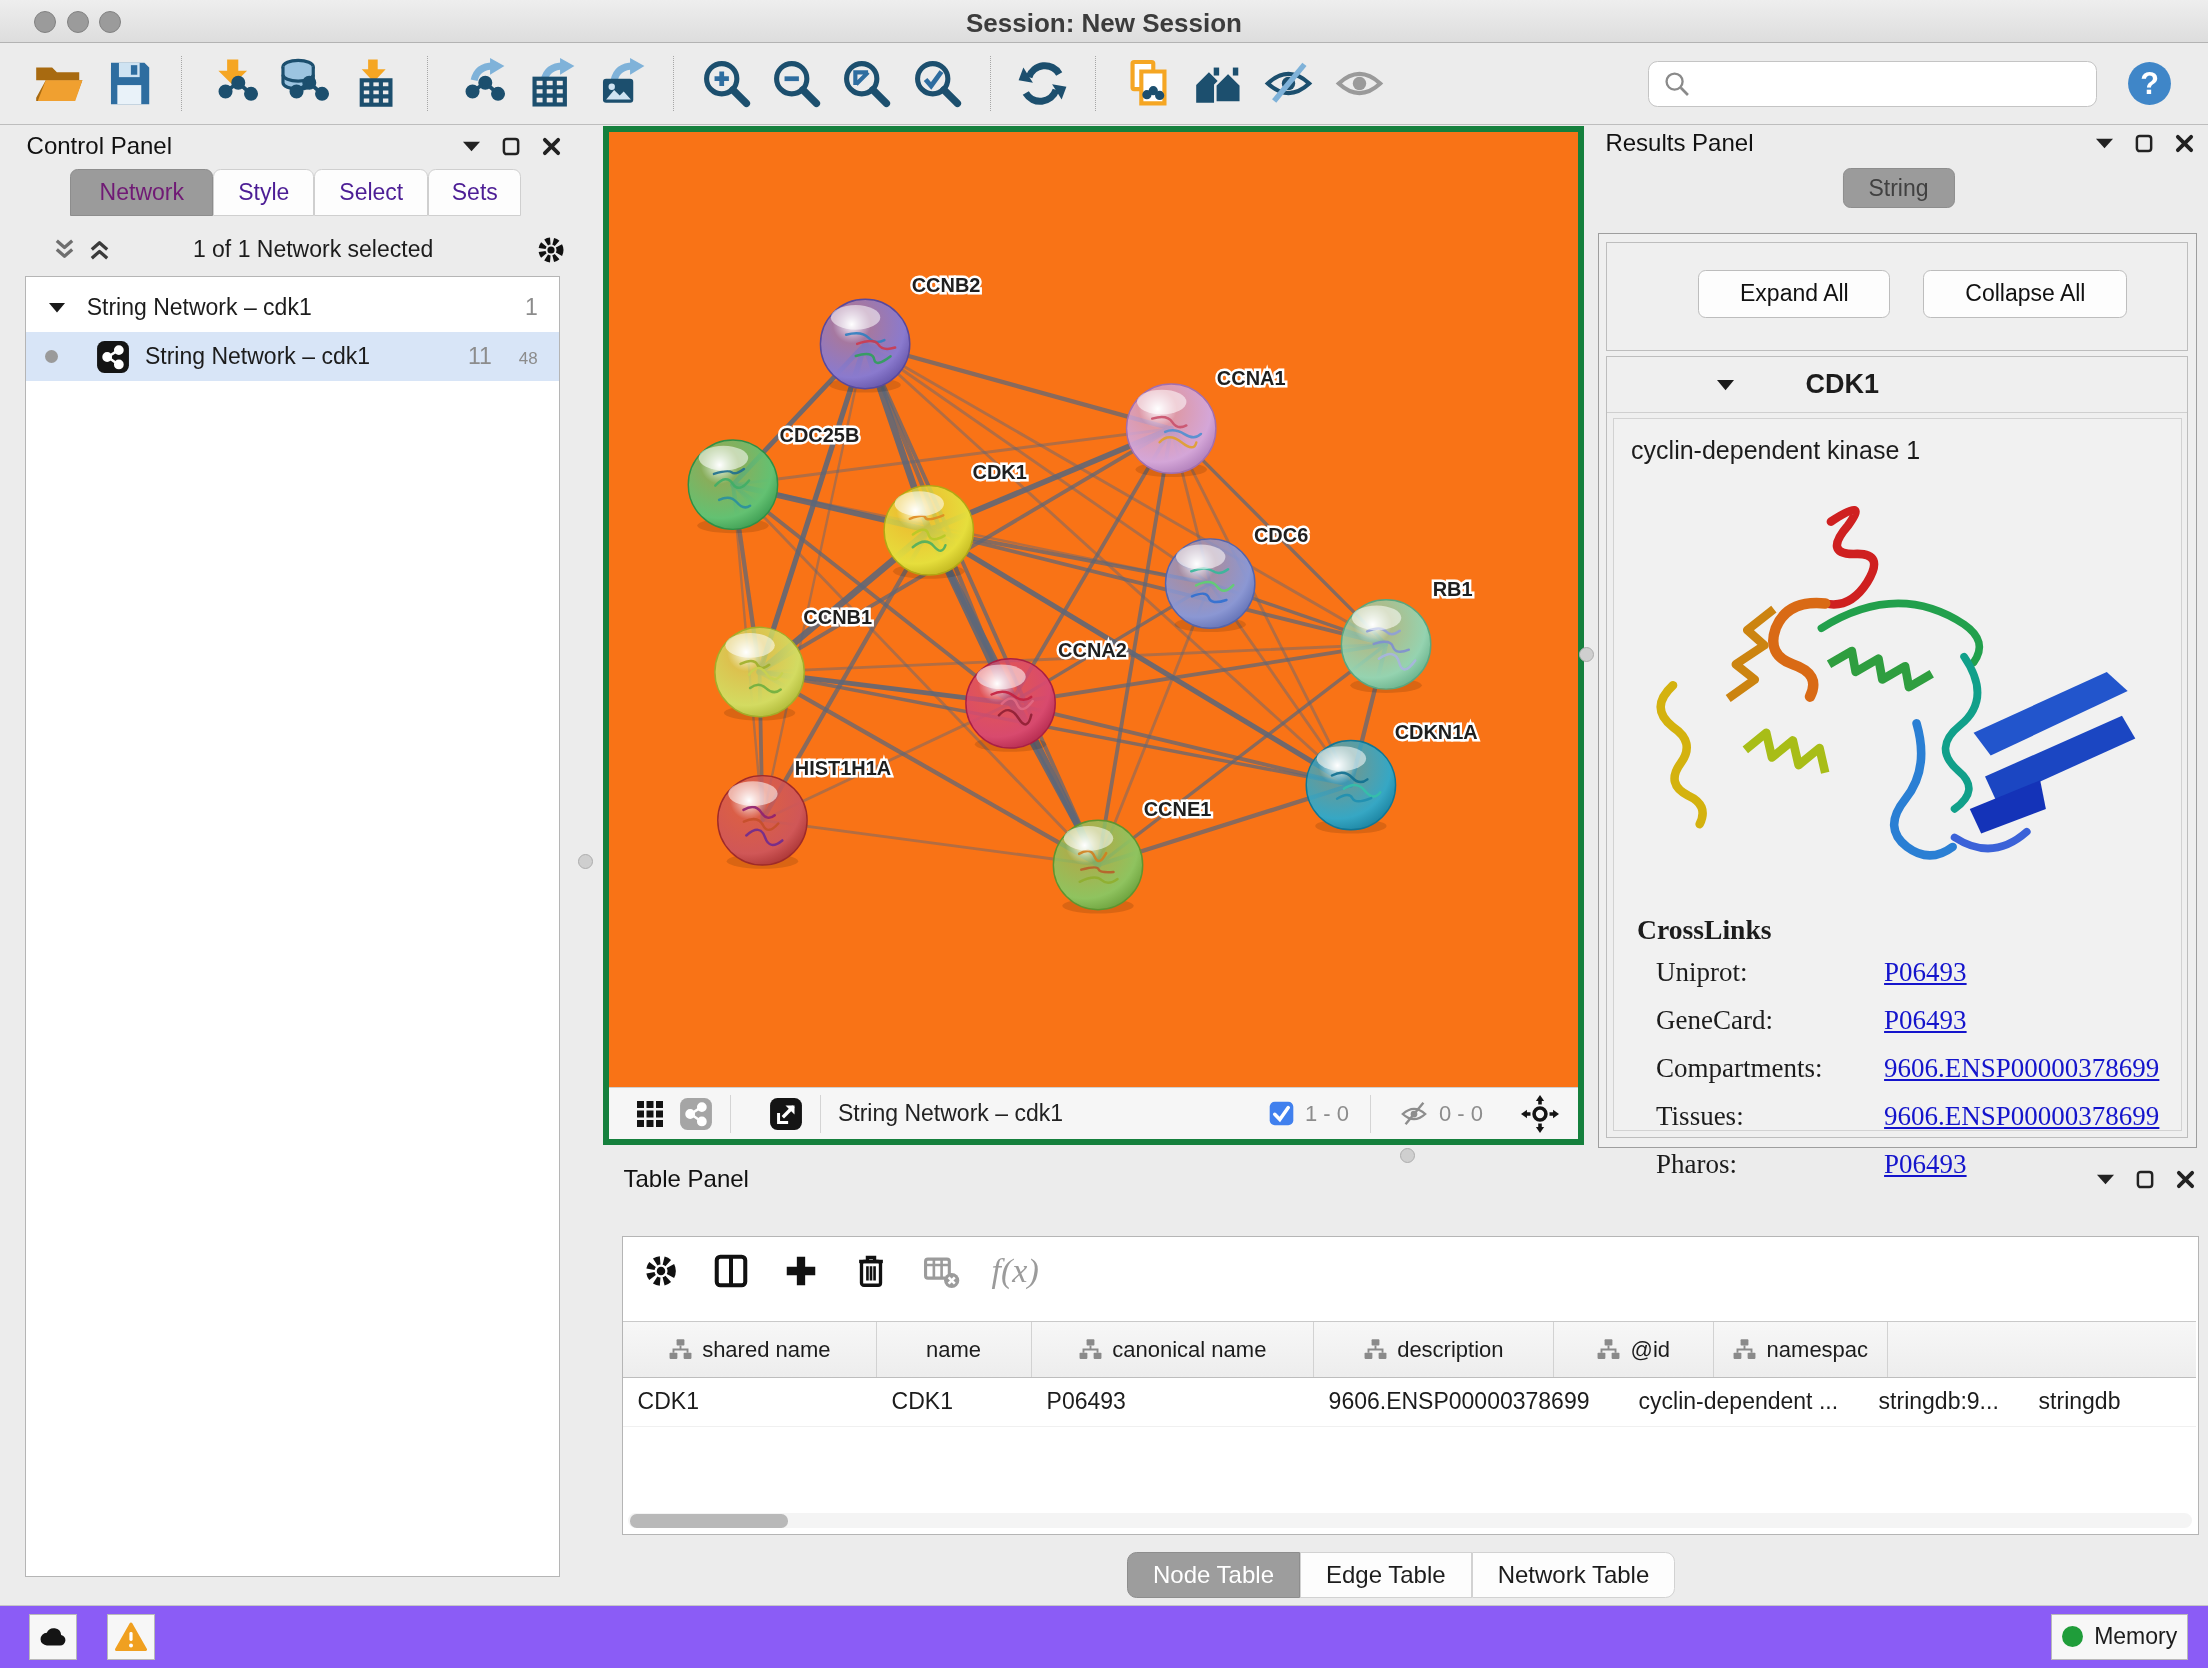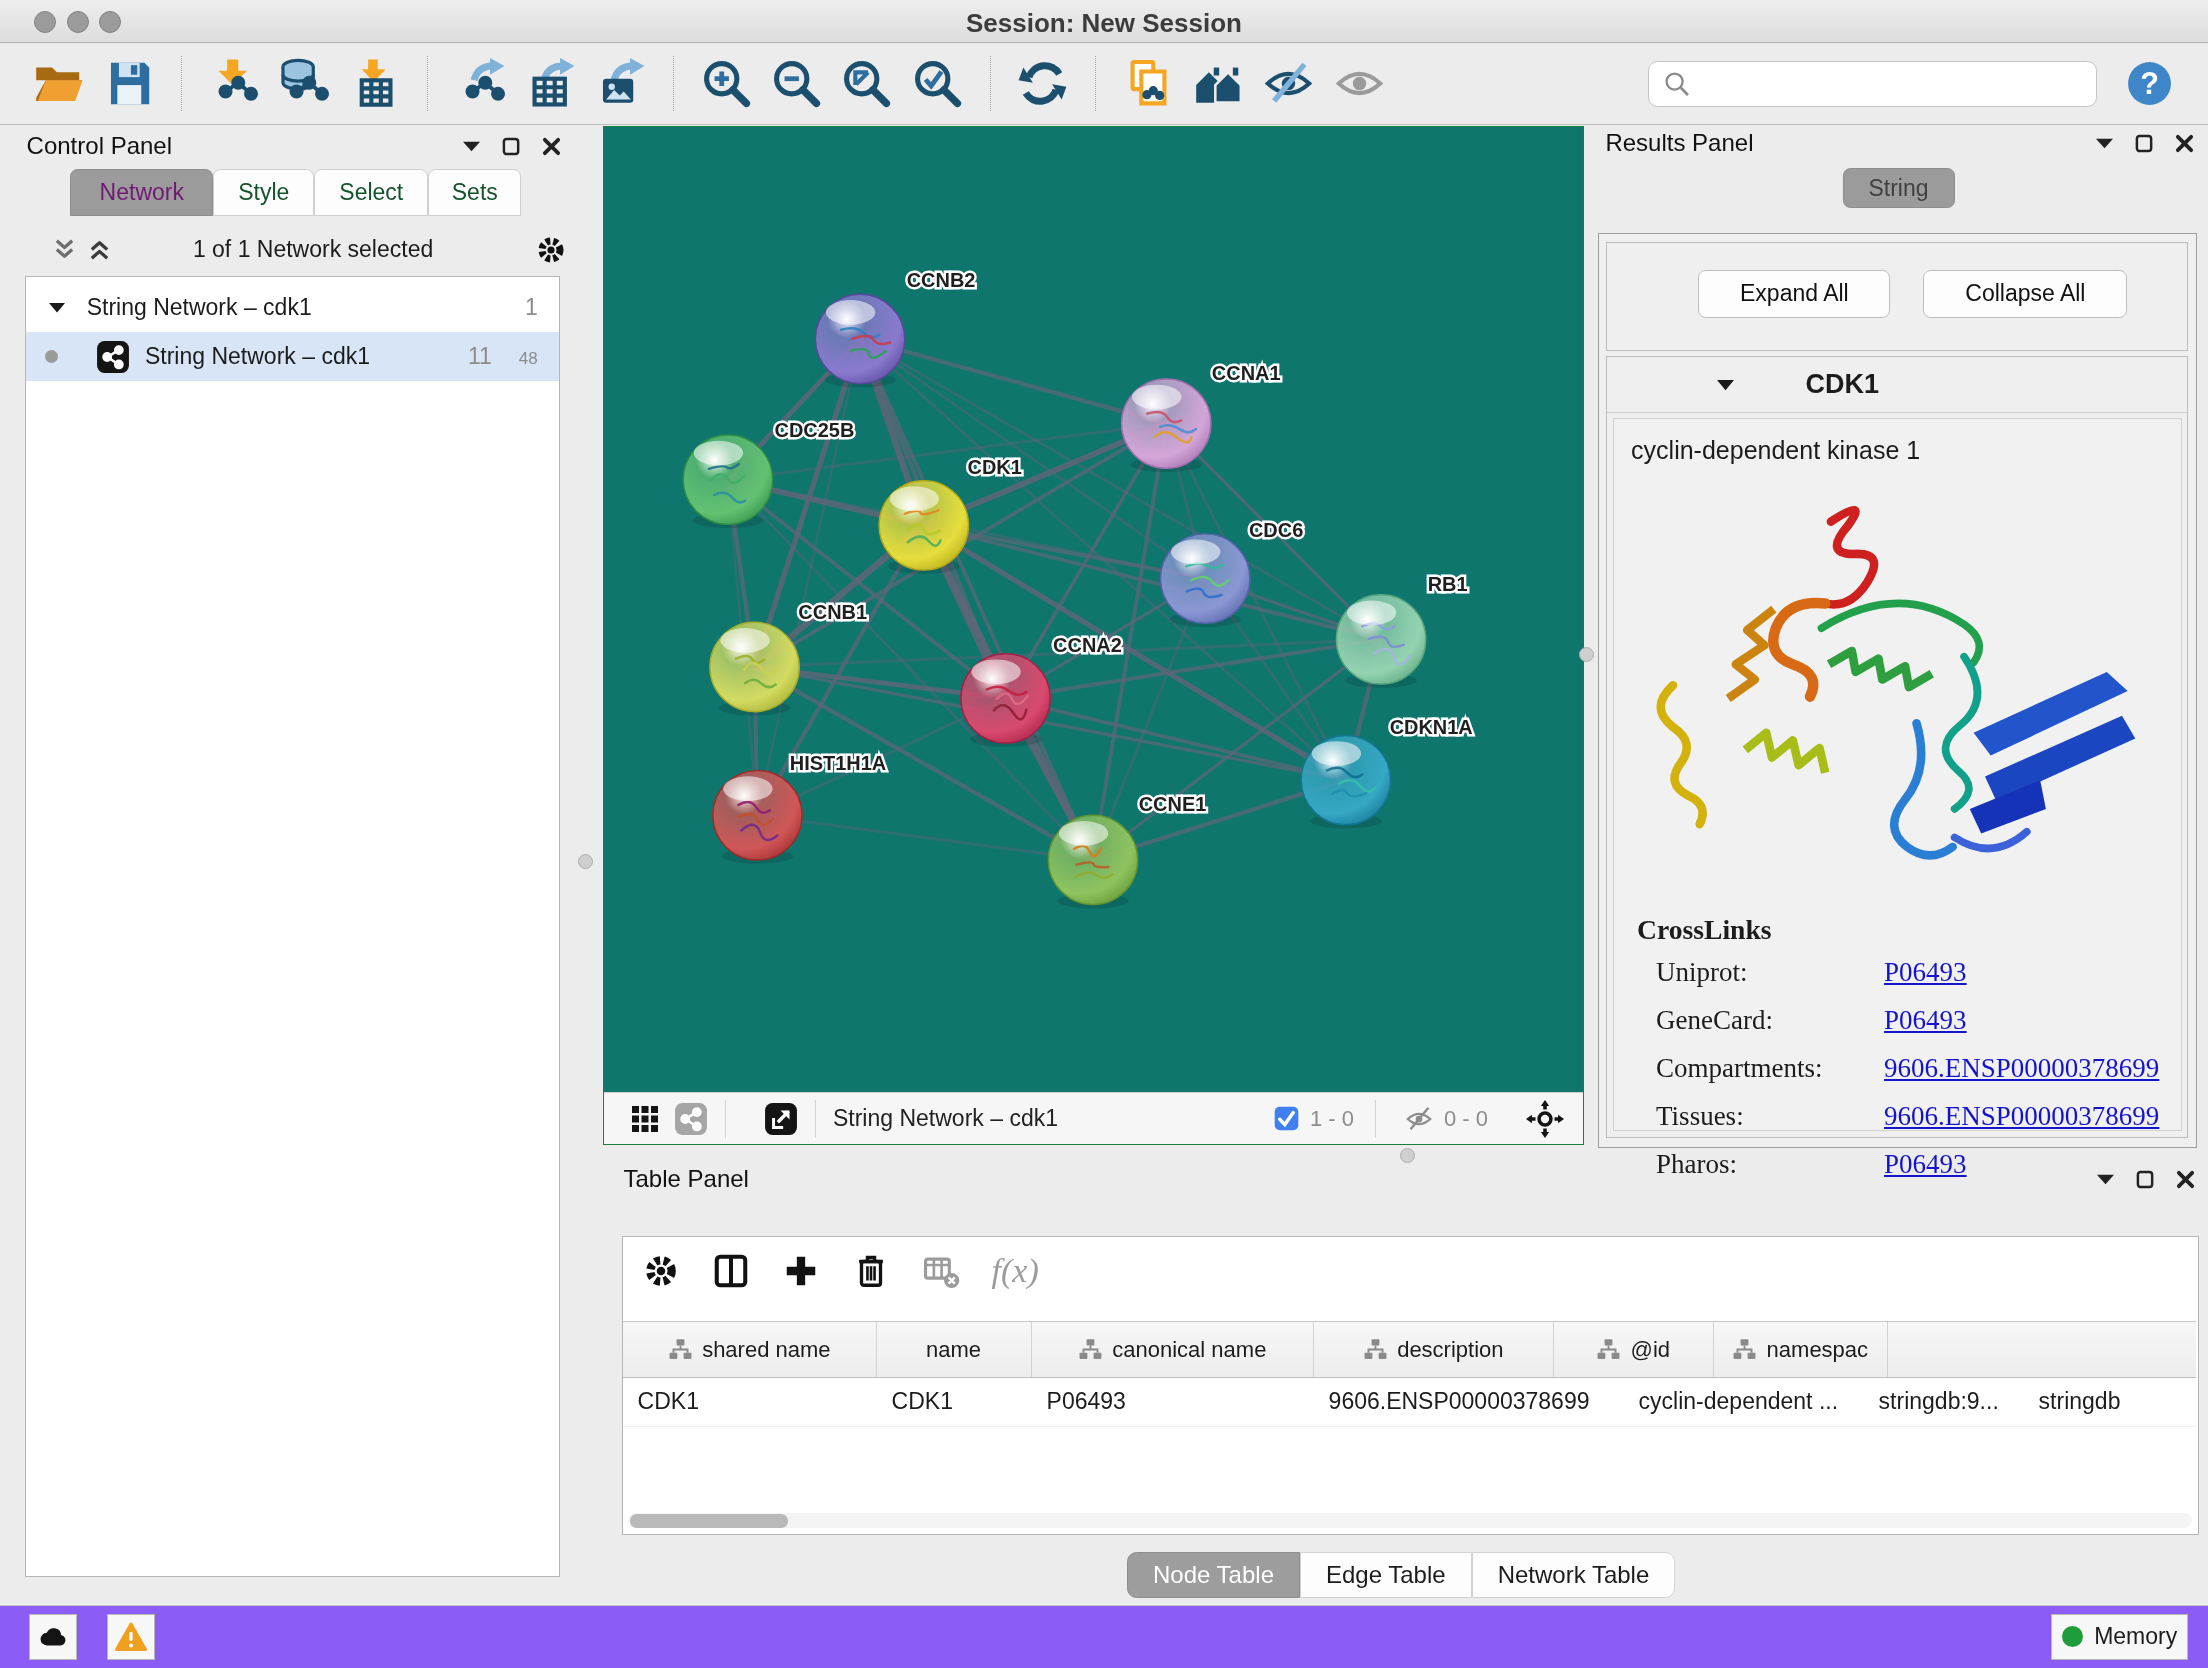--- a/index.html
+++ b/index.html
@@ -21,21 +21,21 @@
   .searchbox{position:relative;width:447px;height:44px;background:#fff;border:1px solid #c4c4c4;
              border-radius:9.5px;margin-left:auto;flex:none;}
   .searchbox input{position:absolute;left:49px;top:3.8px;width:380px;height:32px;border:none;outline:none;
              font-size:23px;background:transparent;}
   
   .phead{display:flex;align-items:center;font-size:24px;color:#111;}
   .phead .sp{flex:1;}
   .hicon{margin-left:21px;display:flex;align-items:center;}
   
   .tabbtn{height:45px;display:flex;align-items:center;justify-content:center;font-size:23px;
-          background:#fdfdfd;border:1px solid #cfcfcf;color:#14532d;}
+          background:#fdfdfd;border:1px solid #cfcfcf;color:#4c1d95;}
   .tabbtn.active{background:#9b9b9b;color:#701a75;border-color:#8d8d8d;}
   .whitebox{background:#fff;border:1px solid #b5b5b5;}
   .graynum{color:#8c8c8c;}
   
   .rbtn{background:#fdfdfd;border:1px solid #bdbdbd;border-radius:7.6px;font-size:23px;
         display:flex;align-items:center;justify-content:center;color:#111;}
   .serif{font-family:"Liberation Serif",serif;}
   a.xlink{color:#1414cc;text-decoration:underline;font-family:"Liberation Serif",serif;}
   
   .thcell{display:flex;align-items:center;justify-content:center;gap:9.5px;font-size:22px;
@@ -300,21 +300,21 @@
             </g>
         </svg>
         <span style="margin-left:15px;font-size:23px">String Network – cdk1</span>
         <span style="flex:1"></span>
         <span class="graynum" style="font-size:23px">11</span>
         <span class="graynum" style="font-size:17px;margin:4px 21px 0 27px">48</span>
       </div>
     </div>
   </div>
 
-  <div class="abs" style="left:603px;top:126px;width:981px;height:1019px;background:#0f766e;border:1px solid #15803d;box-sizing:border-box">
+  <div class="abs" style="left:603px;top:126px;width:981px;height:1019px;background:#f97316;border:6px solid #15803d;box-sizing:border-box">
     <svg id="netsvg" width="979" height="964" viewBox="0 0 1029 1014">
         <defs>
           <radialGradient id="g0" cx="0.35" cy="0.28" r="0.85">
             <stop offset="0" stop-color="#ffffff"></stop>
             <stop offset="0.25" stop-color="#8a7ace" stop-opacity="0.75"></stop>
             <stop offset="0.7" stop-color="#8a7ace"></stop>
             <stop offset="1" stop-color="#58489c"></stop>
           </radialGradient>
           <radialGradient id="g1" cx="0.35" cy="0.28" r="0.85">
             <stop offset="0" stop-color="#ffffff"></stop>

